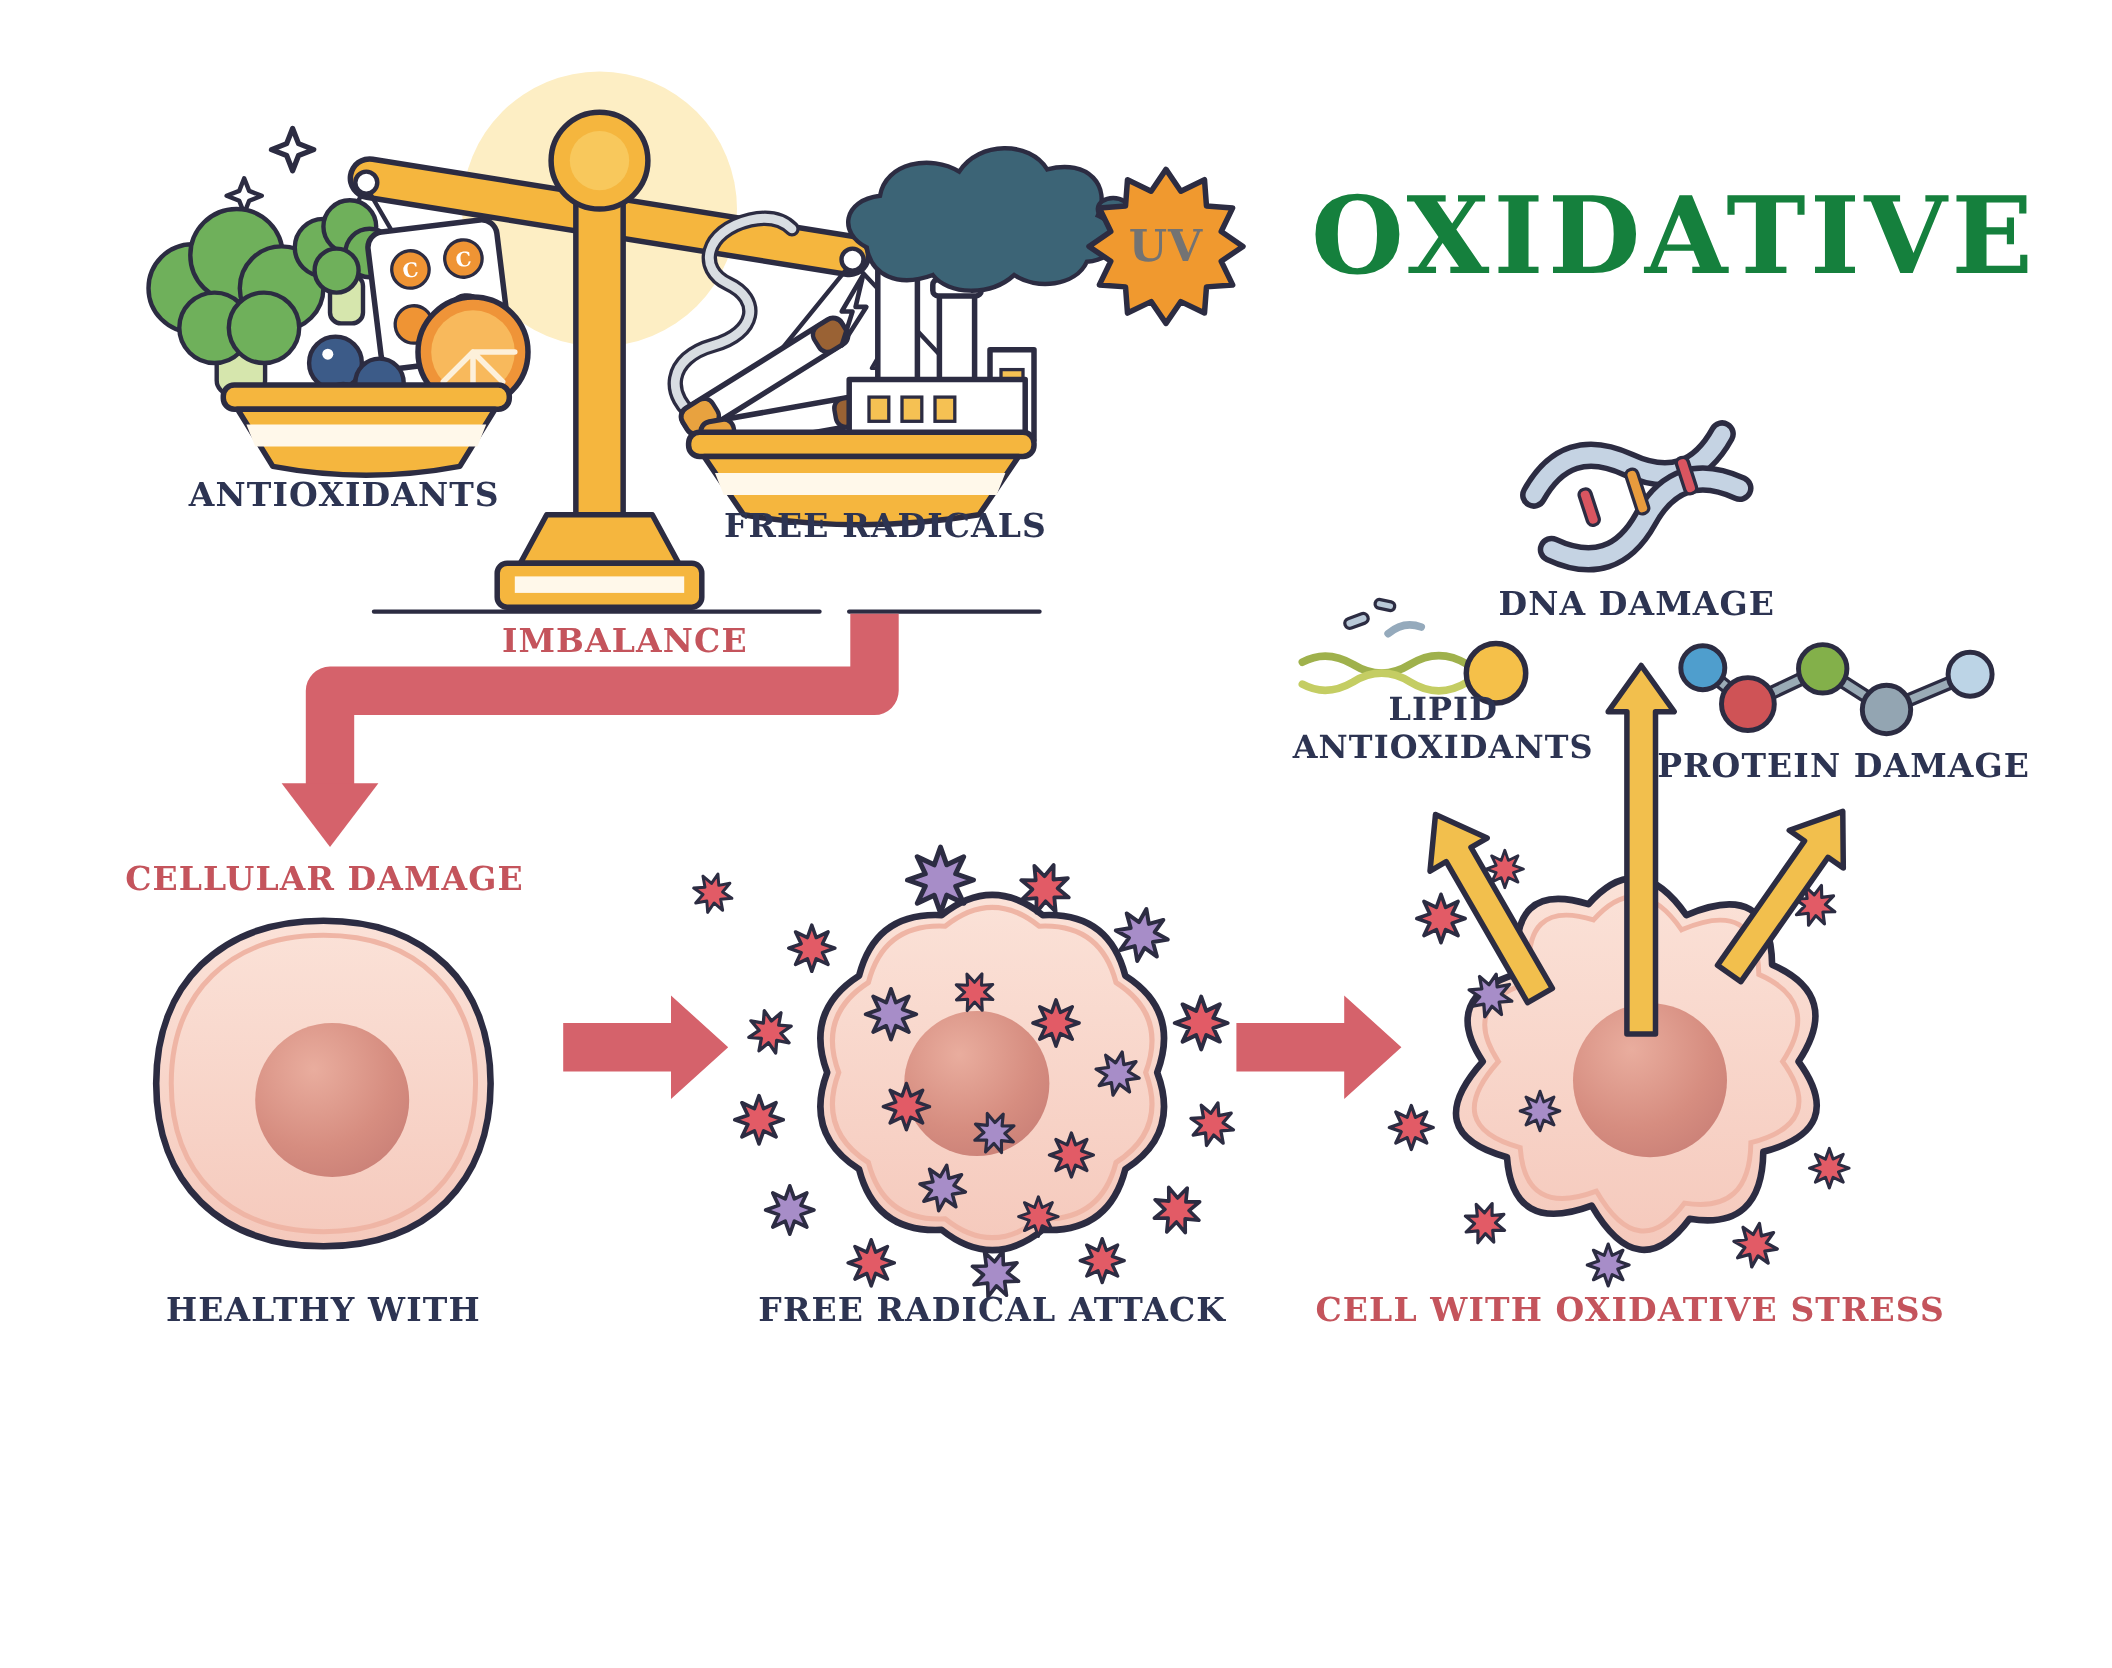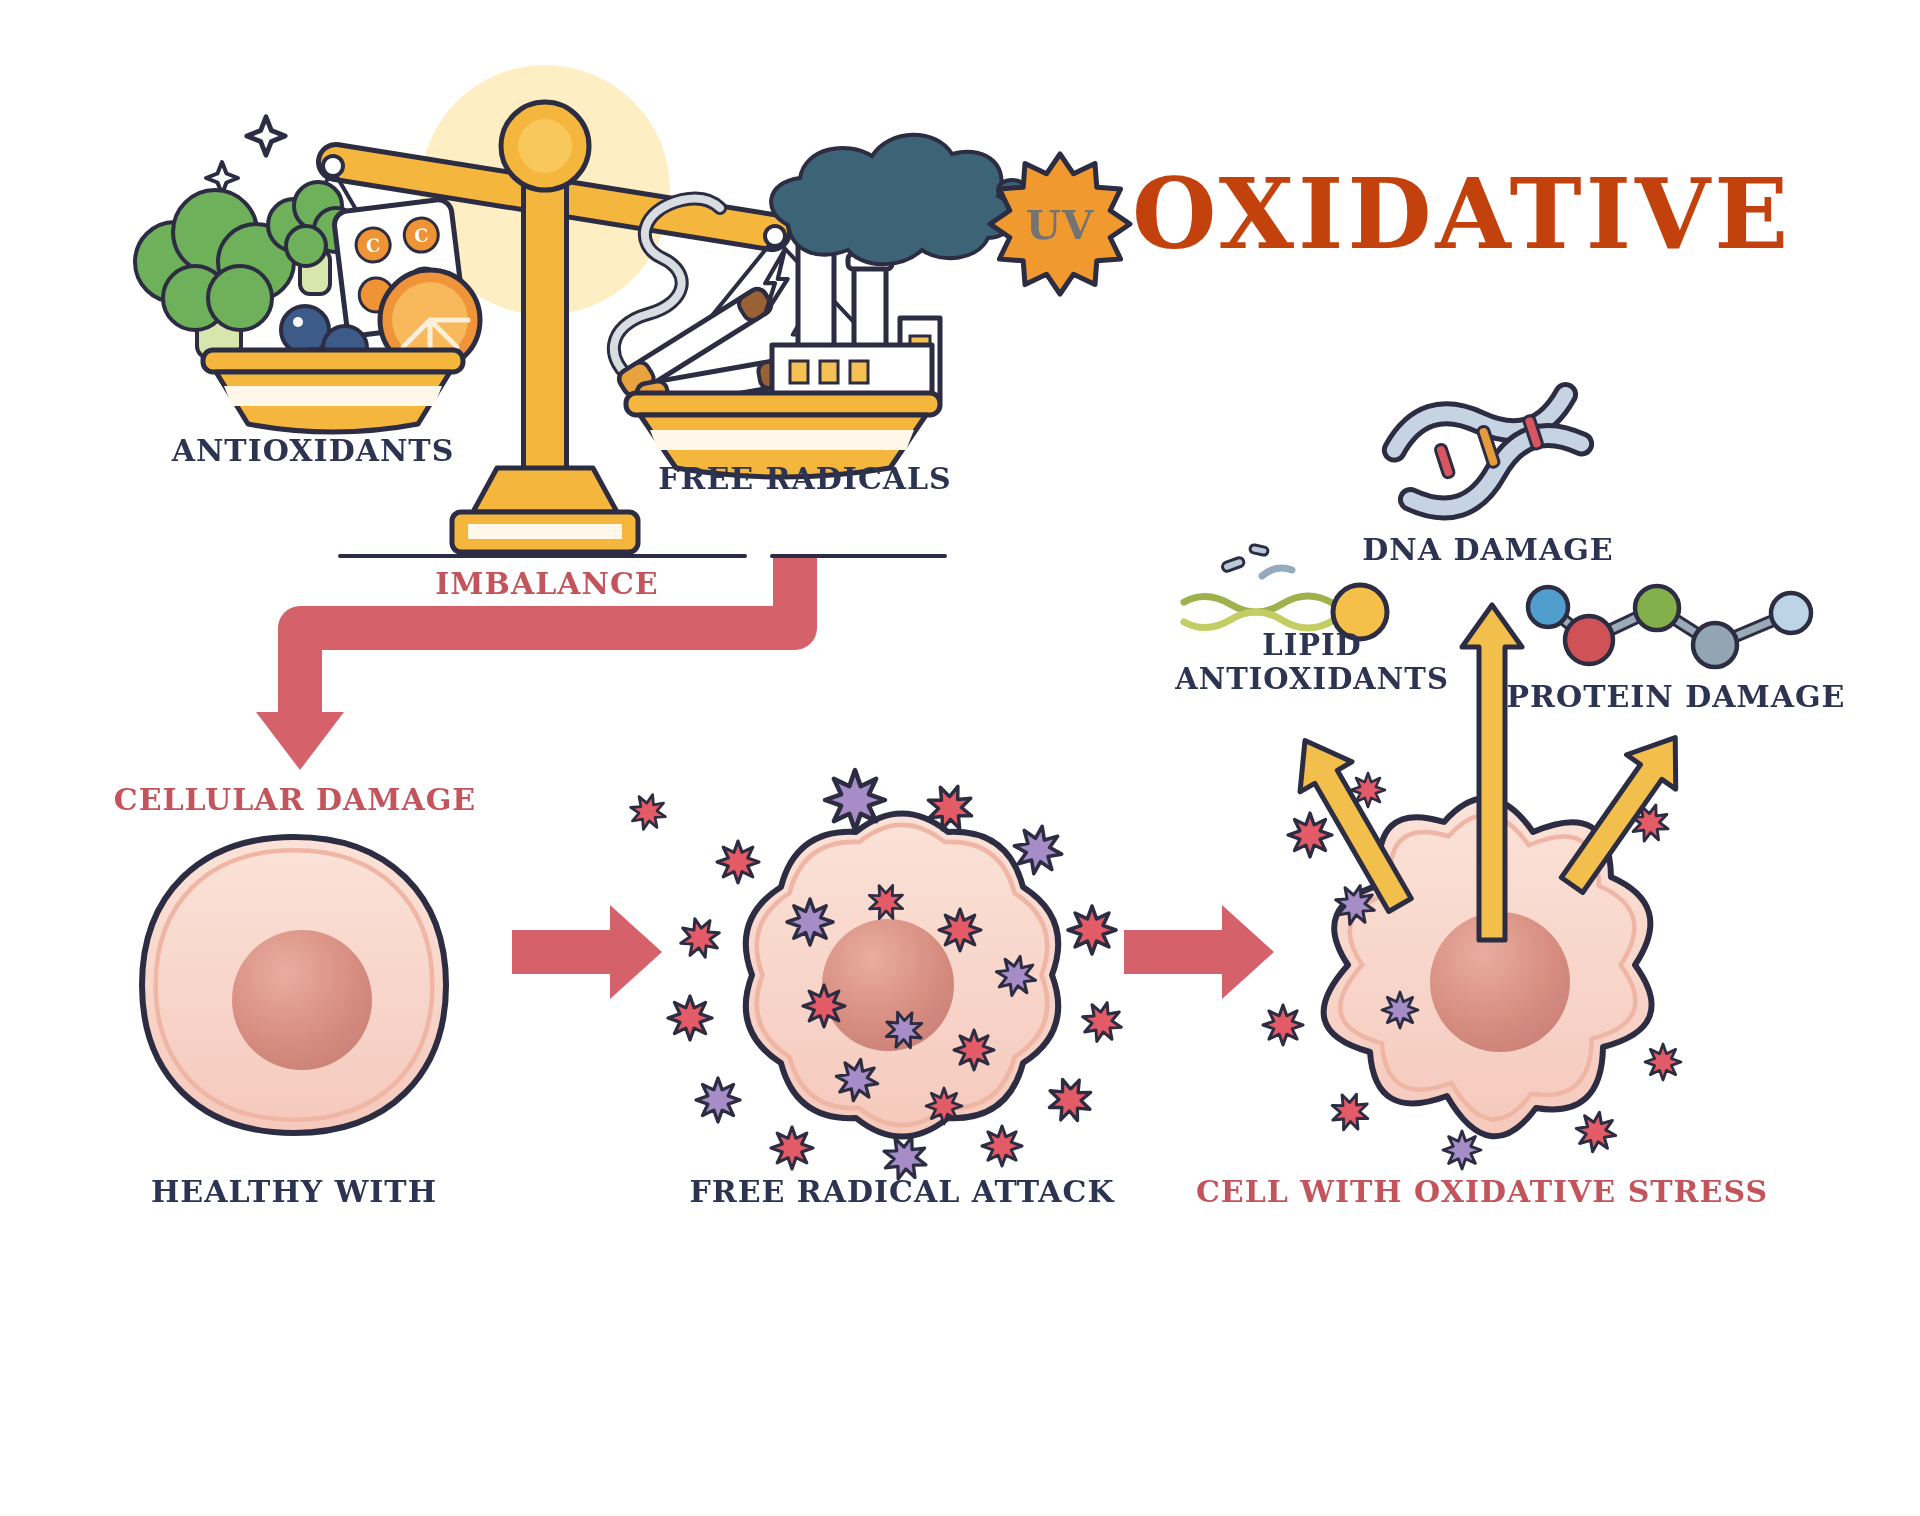--- a/index.html
+++ b/index.html
@@ -2,21 +2,21 @@
 <html><head>
 <meta charset="utf-8">
 <style>
   html,body{margin:0;padding:0;background:#ffffff;}
   #stage{position:relative;width:1920px;height:1516px;background:#ffffff;overflow:hidden;
          font-family:"DejaVu Serif", "Liberation Serif", serif;}
   svg{position:absolute;left:0;top:0;}
   .lbl{position:absolute;transform:translateX(-50%);text-align:center;font-weight:bold;
        color:#2d3452;font-size:30px;letter-spacing:1px;white-space:nowrap;}
   .lbl.red{color:#c4545c;}
-  .title{position:absolute;left:1132px;top:162px;width:720px;text-align:left;color:#c2410c;
+  .title{position:absolute;left:1132px;top:162px;width:720px;text-align:right;color:#15803d;
          font-weight:bold;font-size:97px;letter-spacing:4px;line-height:1.08;}
   .uv{position:absolute;left:1060px;top:224px;transform:translate(-50%,-50%);color:#737373;
       font-weight:bold;font-size:40px;letter-spacing:1px;}
   .lipid-lbl{position:absolute;left:1312px;top:628px;transform:translateX(-50%);text-align:center;
       font-weight:bold;color:#2d3452;font-size:29px;line-height:34px;letter-spacing:1px;white-space:nowrap;}
 
   
   .gold{fill:#f5b63e;stroke:#2c2c42;stroke-width:5;stroke-linejoin:round;}
   .band{fill:#fff8ea;}
   .beam-out{fill:none;stroke:#2c2c42;stroke-width:40;stroke-linecap:round;}
@@ -287,21 +287,21 @@
 </svg>
 
 <div class="title">
   <div>OXIDATIVE</div>
 </div>
 
 <div class="uv">UV</div>
 
 <div class="lbl" style="left:313px;top:433px;">ANTIOXIDANTS</div>
 <div class="lbl" style="left:783px;top:461px;margin-left:22px;">FREE RADICALS</div>
-<div class="lbl red" style="left:547px;top:566px;">IMBALANCE</div>
+<div class="lbl red" style="left:568px;top:566px;">IMBALANCE</div>
 <div class="lbl red" style="left:295px;top:782px;">CELLULAR DAMAGE</div>
 
 <div class="lbl" style="left:1488px;top:532px;">DNA DAMAGE</div>
 <div class="lipid-lbl">
   <div>LIPID</div>
   <div>ANTIOXIDANTS</div>
 </div>
 <div class="lbl" style="left:1676px;top:679px;">PROTEIN DAMAGE</div>
 
 <div class="lbl" style="left:294px;top:1174px;">HEALTHY WITH</div>

